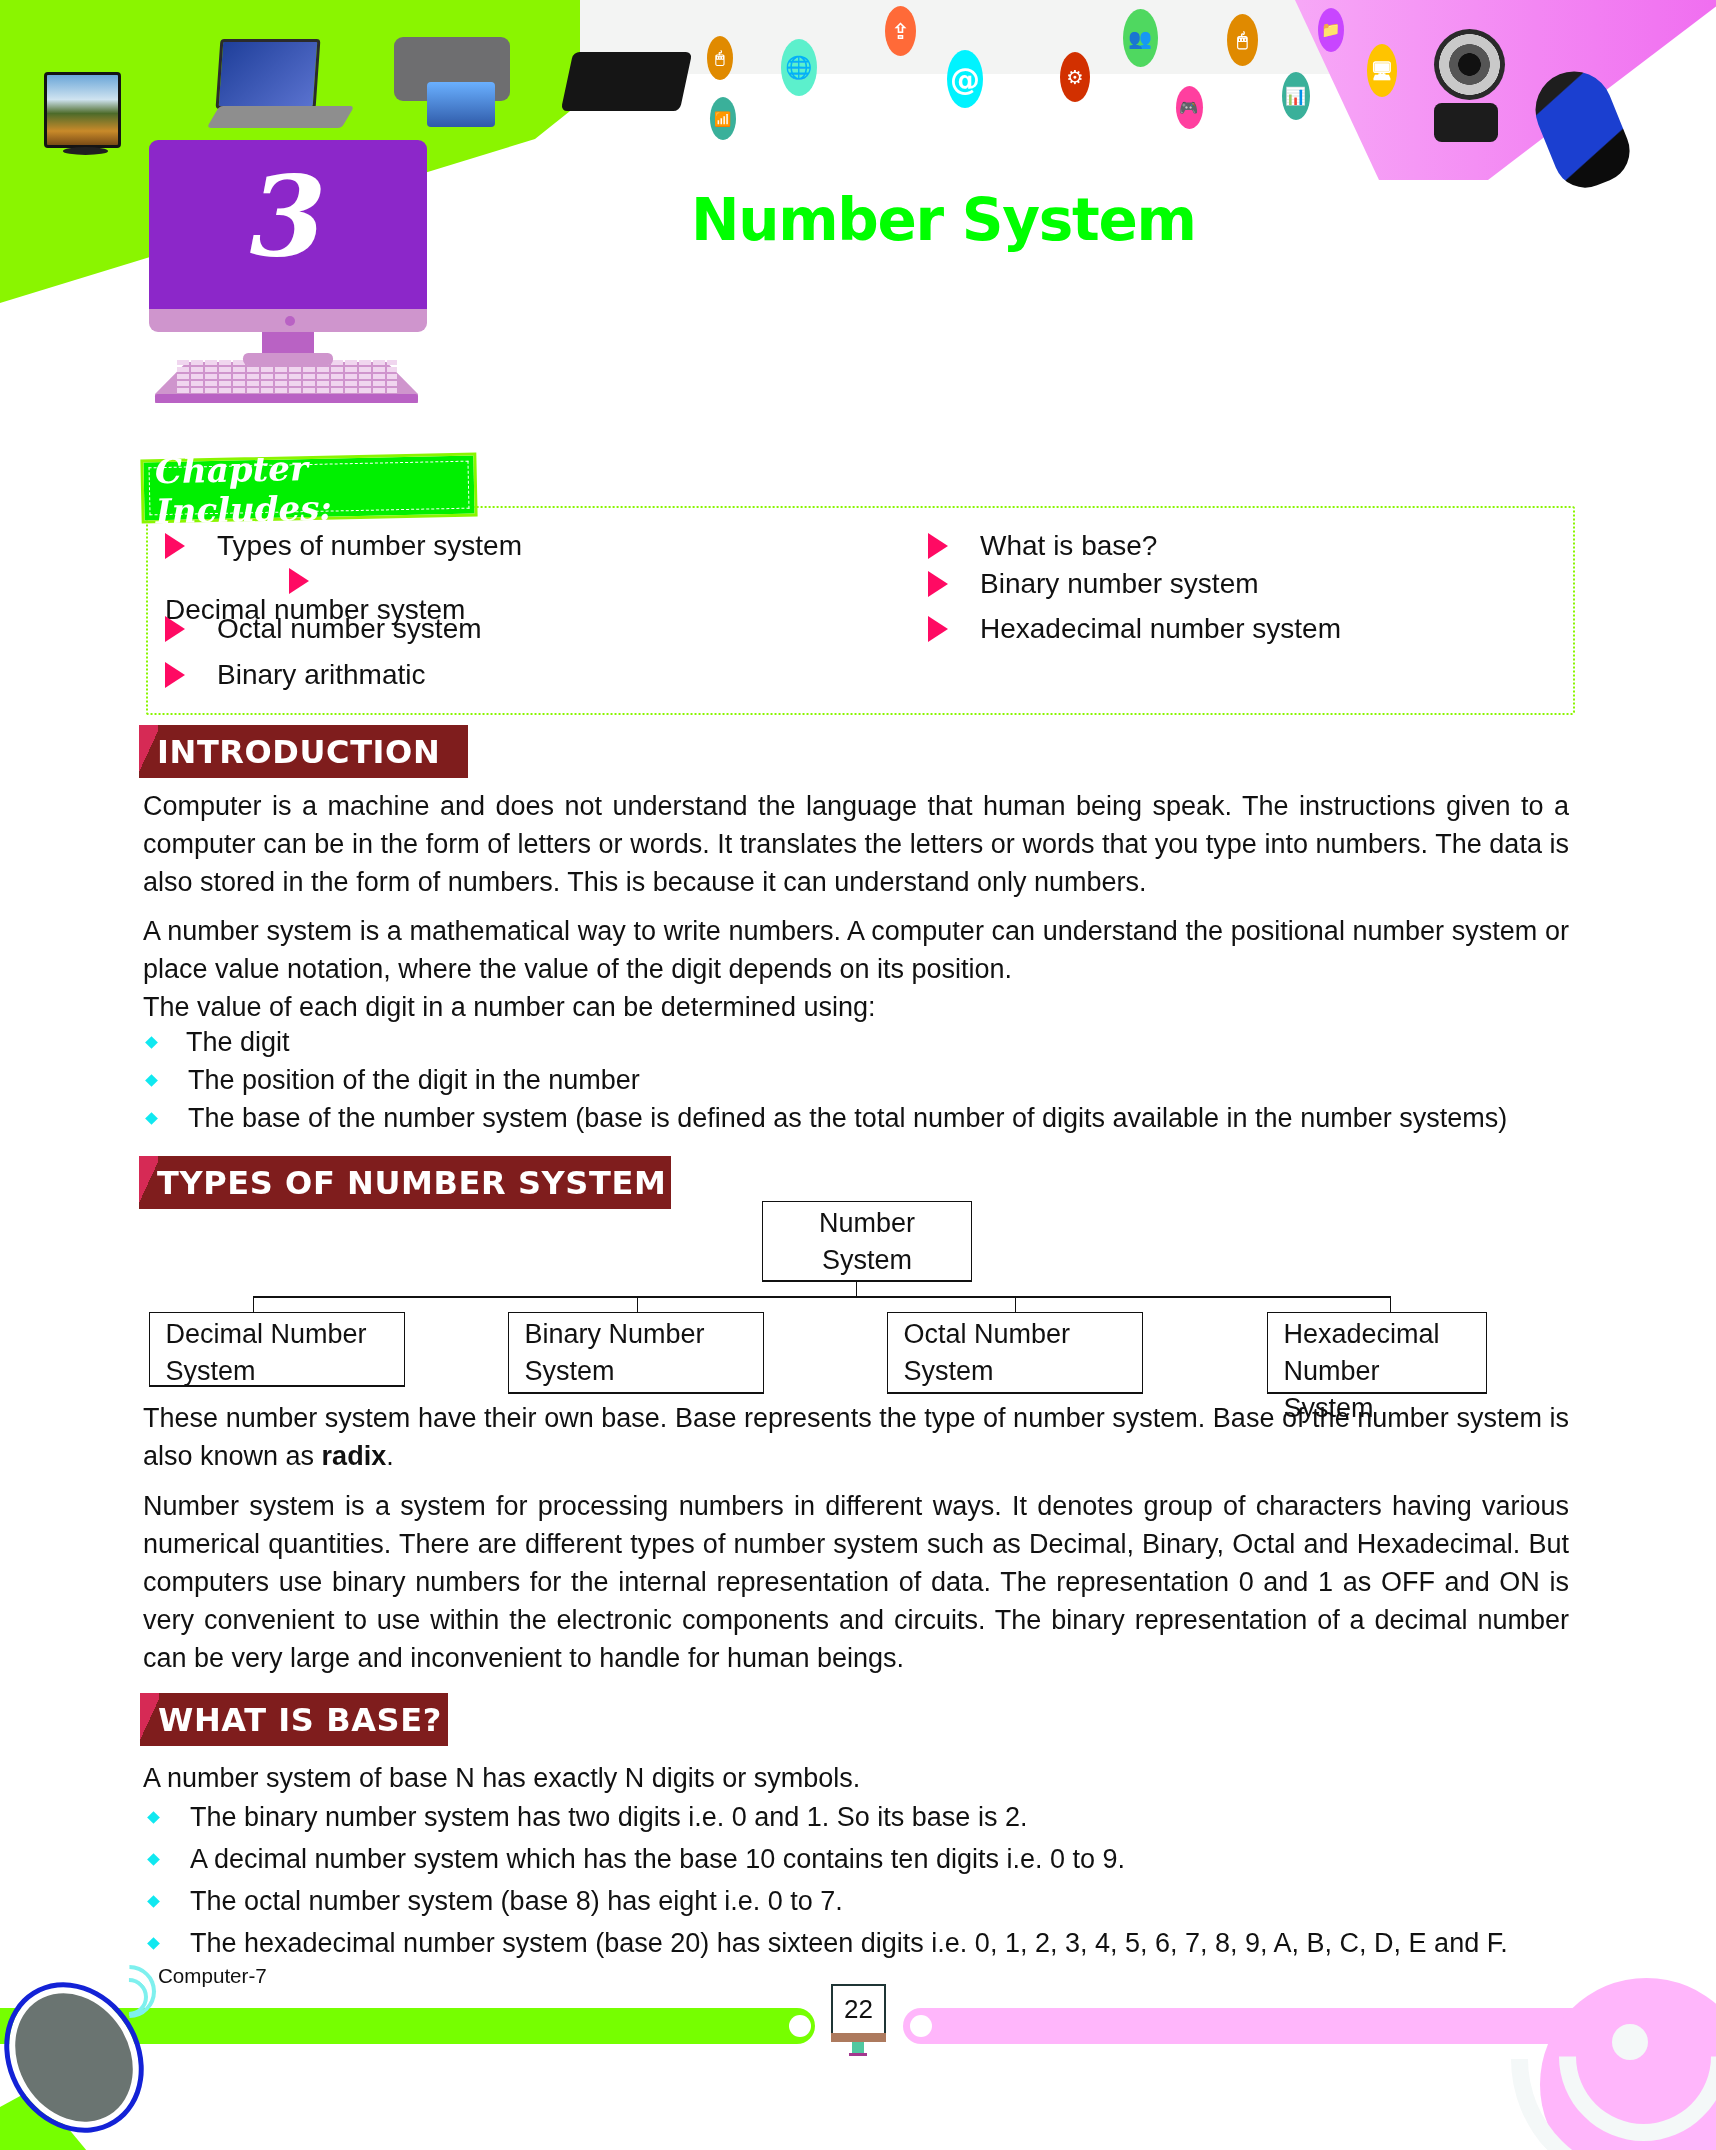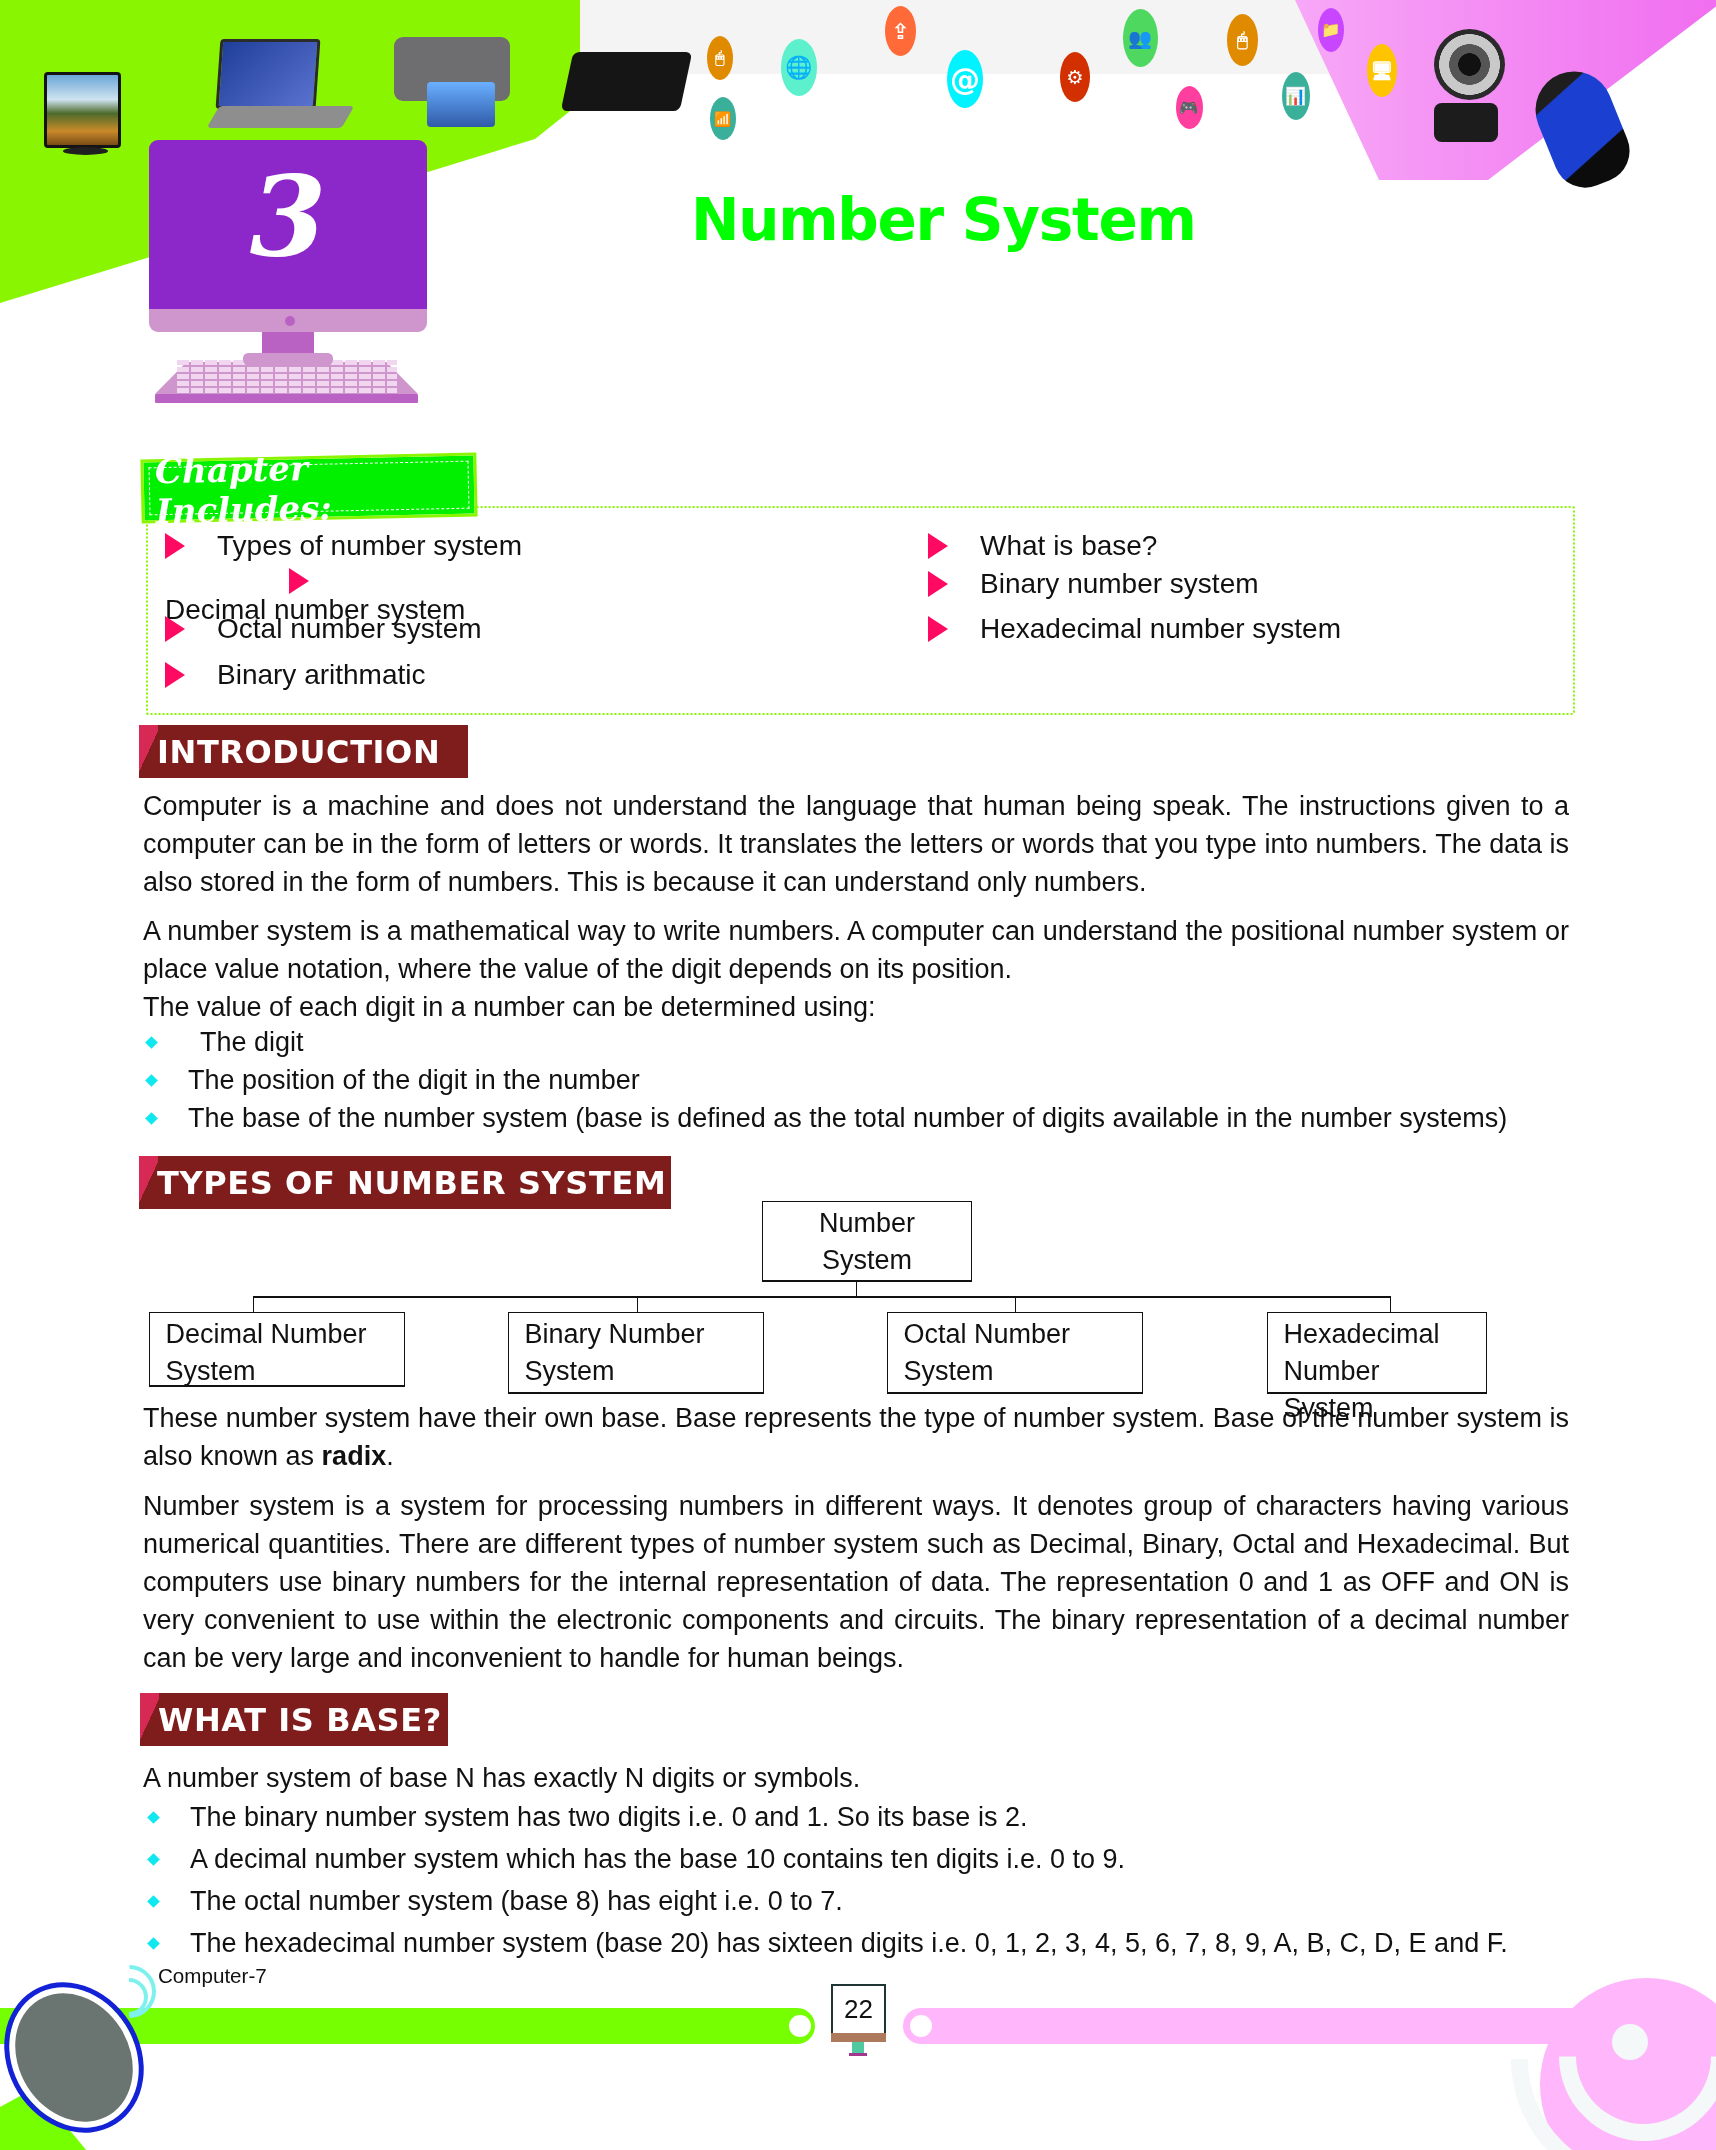--- a/index.html
+++ b/index.html
@@ -207,21 +207,21 @@
   </div>
 
 <div class="banner" style="left:139px;top:725px;width:329px;">
     <span style="position:relative;">INTRODUCTION</span>
   </div>
 <div class="para" style="top:787px;">Computer is a machine and does not understand the language that human being speak. The instructions given to a computer can be in the form of letters or words. It translates the letters or words that you type into numbers. The data is also stored in the form of numbers. This is because it can understand only numbers.</div>
 <div class="para" style="top:912px;">A number system is a mathematical way to write numbers. A computer can understand the positional number system or place value notation, where the value of the digit depends on its position.</div>
 <div class="para" style="top:988px;">The value of each digit in a number can be determined using:</div>
 <div class="bullet" style="left:147px;top:1027px;">
     <span class="diamond"></span>
-    <span style="margin-left:44px;">The digit</span>
+    <span style="margin-left:30px;">The digit</span>
   </div>
 <div class="bullet" style="left:147px;top:1065px;">
     <span class="diamond"></span>
     <span style="margin-left:32px;">The position of the digit in the number</span>
   </div>
 <div class="bullet" style="left:147px;top:1103px;">
     <span class="diamond"></span>
     <span style="margin-left:32px;">The base of the number system (base is defined as the total number of digits available in the number systems)</span>
   </div>
 

